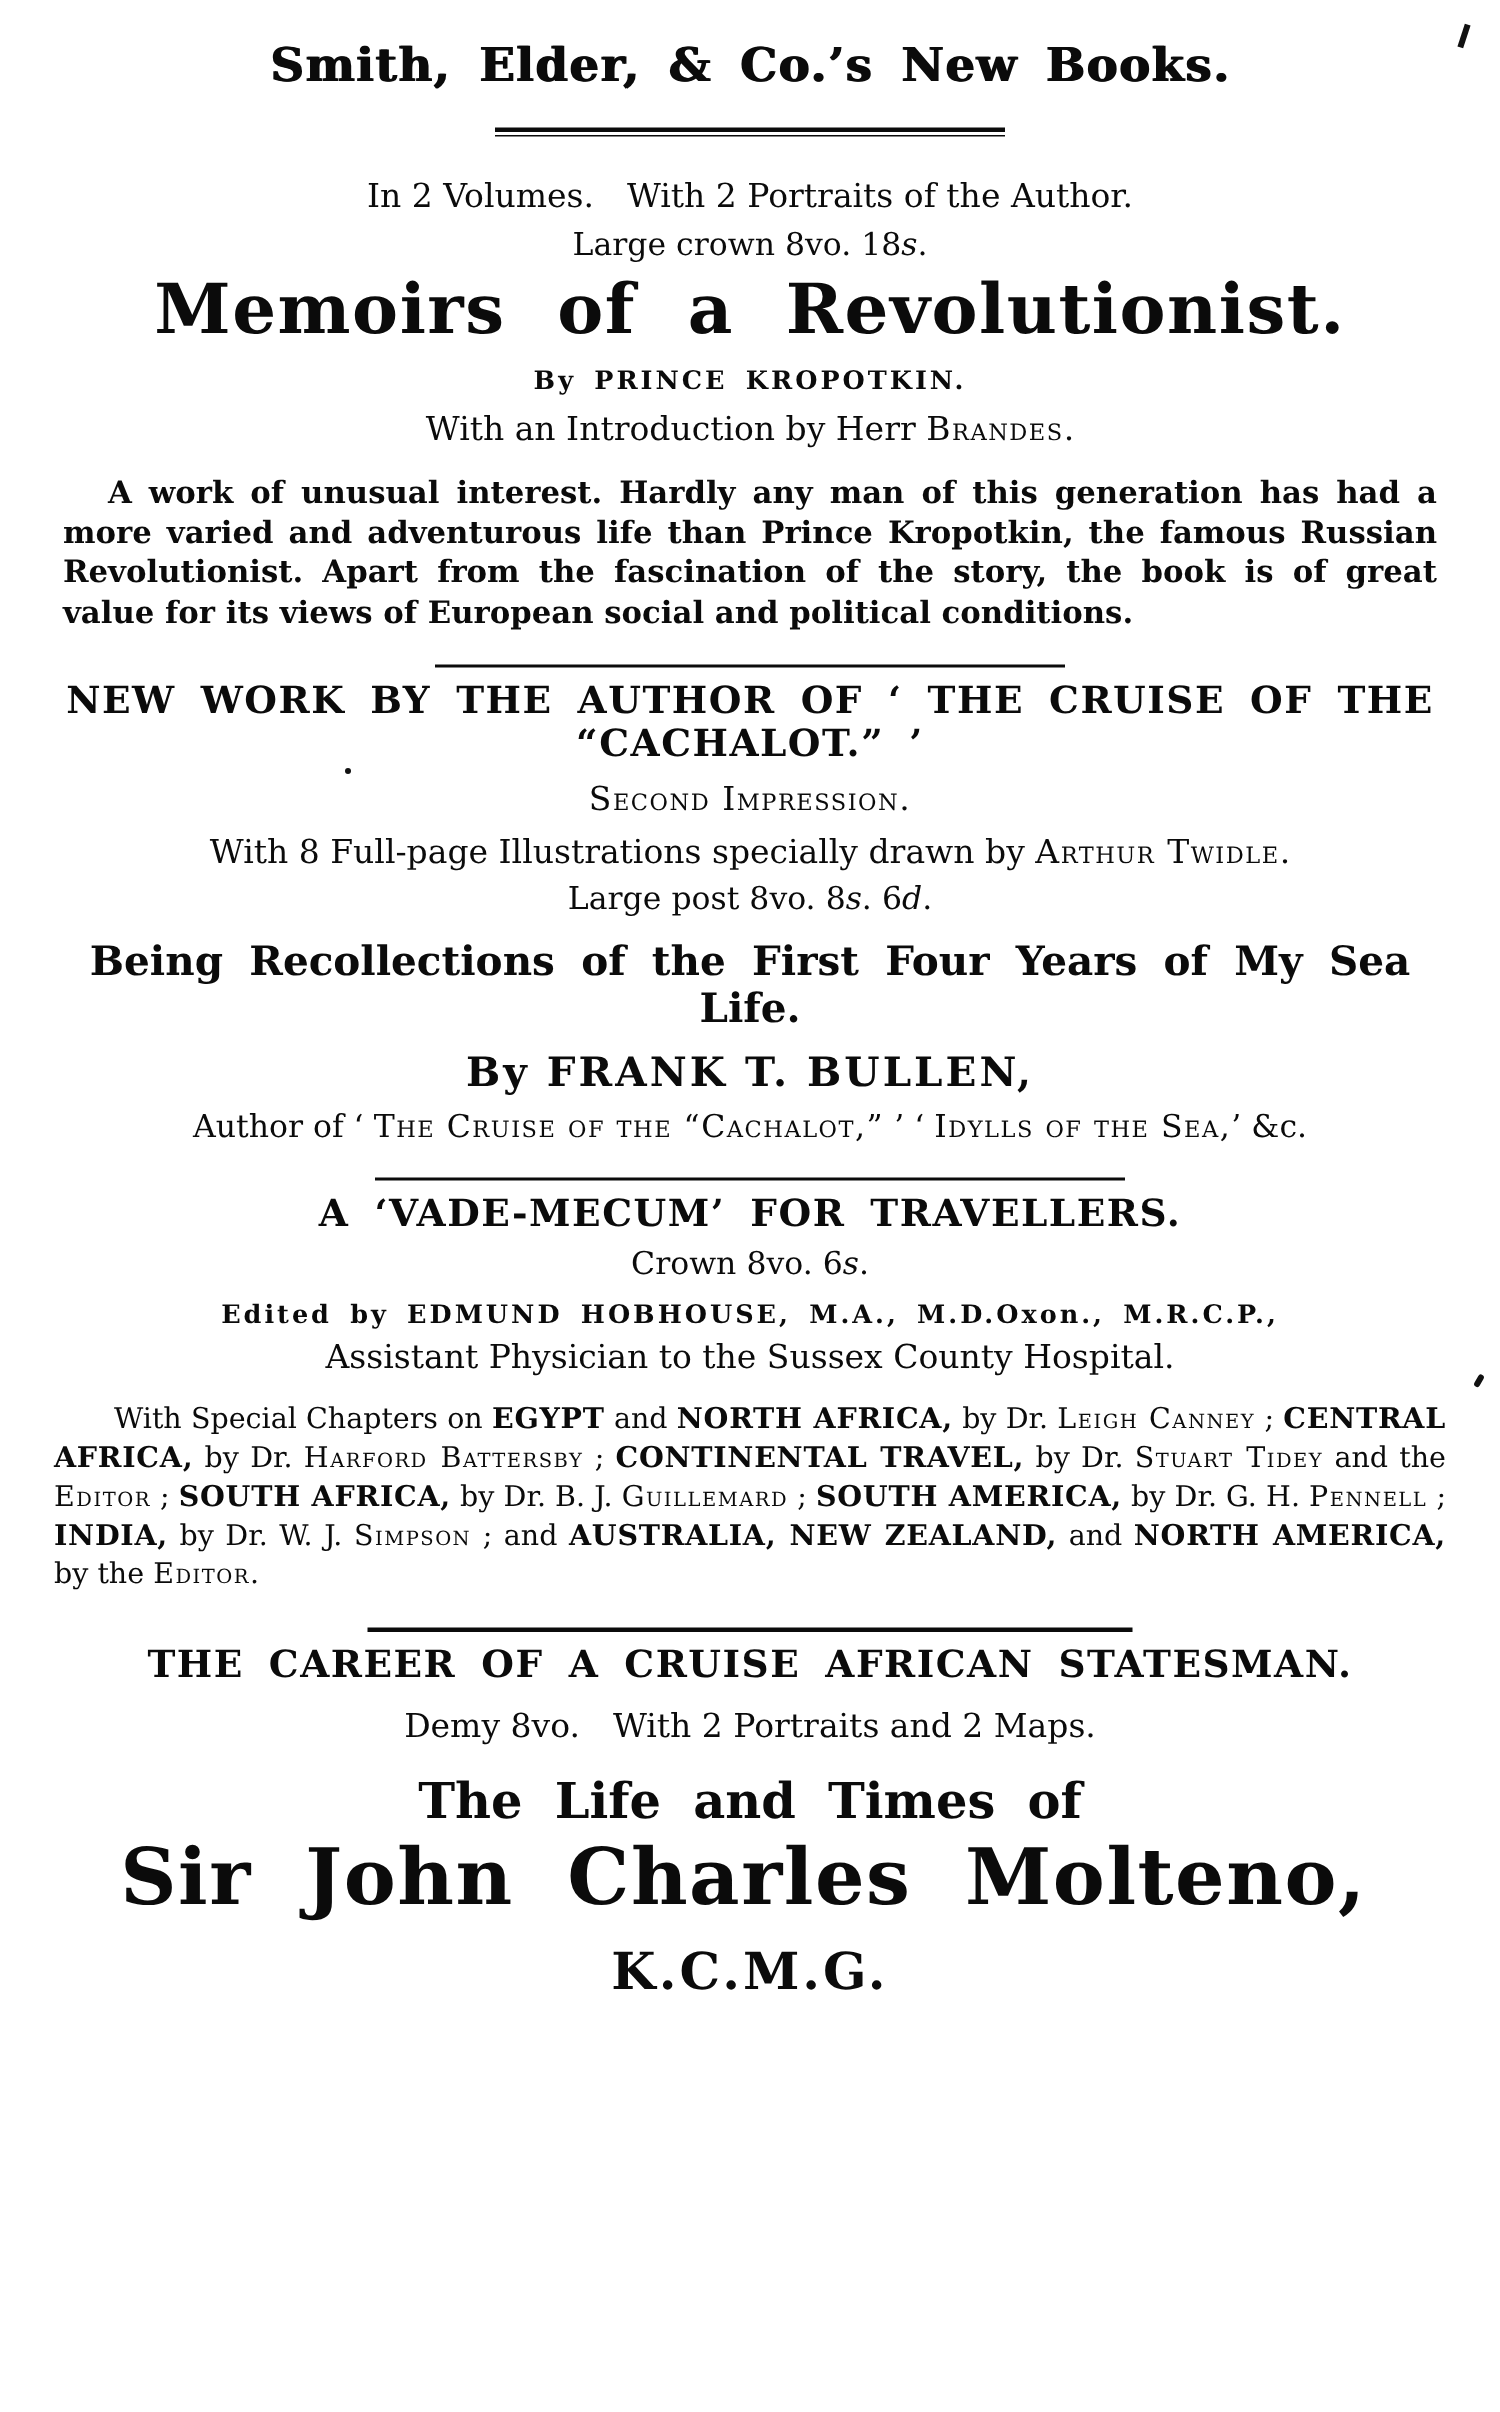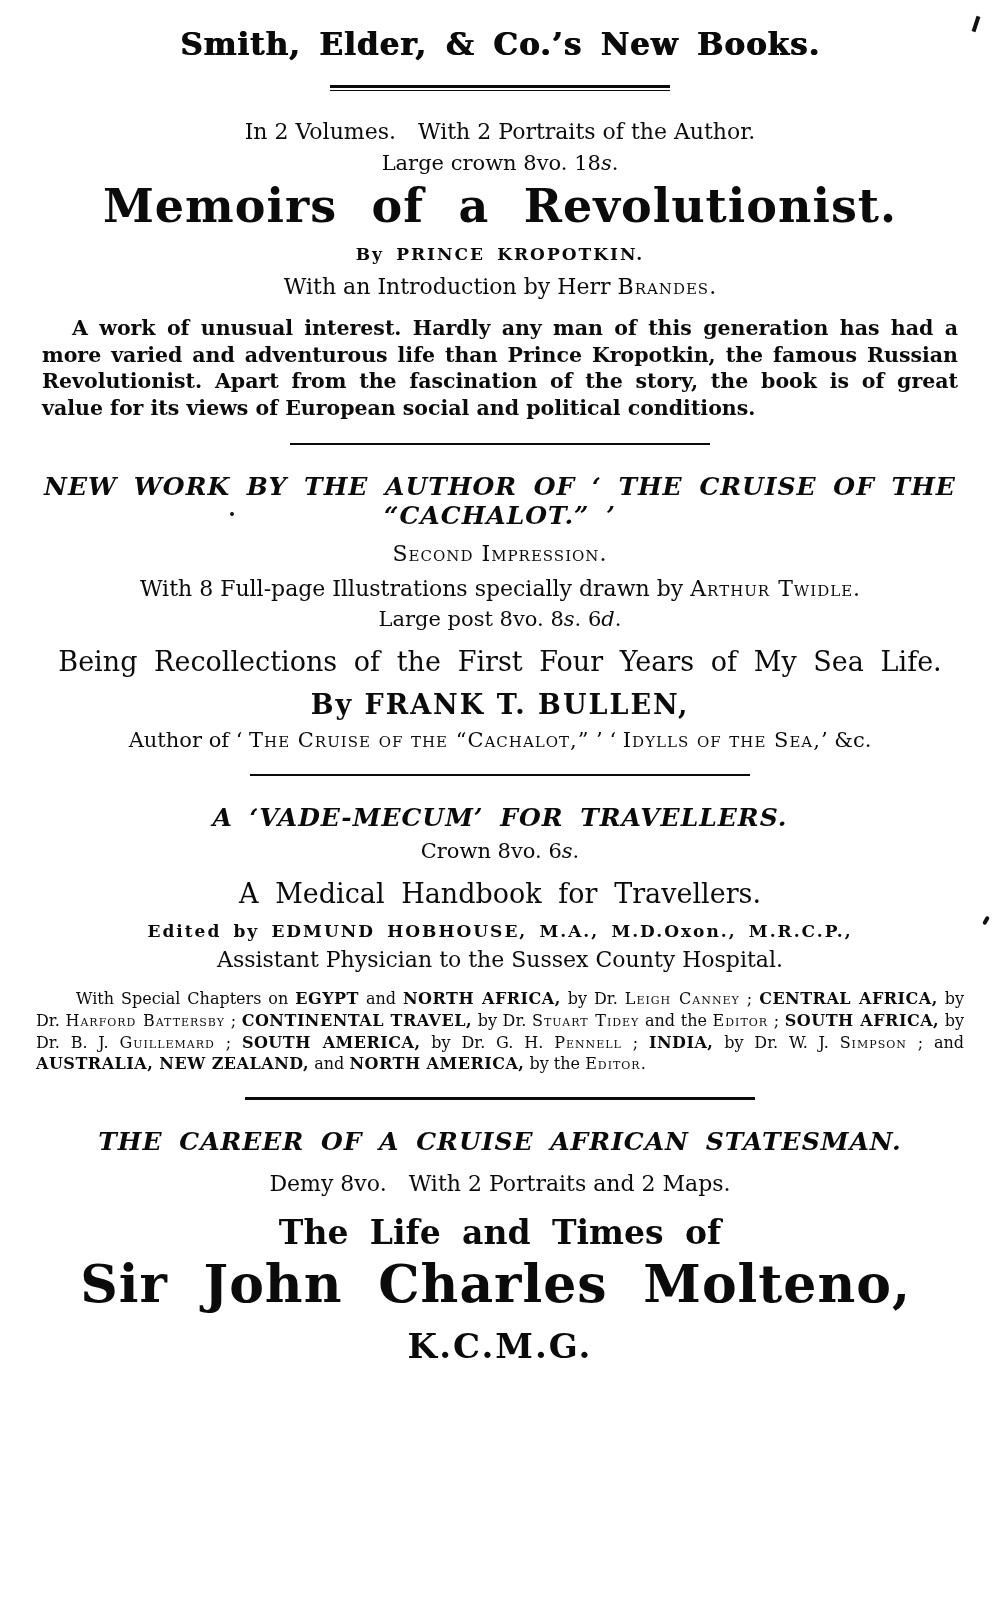--- a/index.html
+++ b/index.html
@@ -33,26 +33,26 @@
   .byline{font-size:17px;font-weight:bold;letter-spacing:2px;word-spacing:0.25em;margin:12px 0 0 0;}
   .byline-lg{font-size:27px;font-weight:bold;letter-spacing:2px;margin:12px 0 0 0;}
   .note{font-size:22px;margin:10px 0 0 0;}
   .blurb{
     font-size:20.5px;font-weight:bold;line-height:1.3;
     text-align:justify;text-indent:30px;
     margin:16px 12px 0 12px;
   }
   .ad-heading{
     font-size:25px;font-weight:bold;letter-spacing:1px;word-spacing:0.28em;
-    margin:28px 0 0 0;line-height:1.15;font-style:italic;
+    margin:8px 0 0 0;line-height:1.15;
   }
-  .subtitle-bold{font-size:27px;font-weight:normal;word-spacing:0.3em;margin:14px 0 0 0;}
+  .subtitle-bold{font-size:27px;font-weight:bold;word-spacing:0.3em;margin:14px 0 0 0;}
   .author-line{font-size:21px;margin:8px 0 0 0;}
   .chapters{
-    font-size:16px;line-height:1.36;text-align:justify;text-indent:40px;
+    font-size:19px;line-height:1.36;text-align:justify;text-indent:40px;
     margin:16px 6px 0 6px;
   }
   .pretitle{font-size:33px;font-weight:bold;word-spacing:0.3em;margin:16px 0 0 0;}
   .title-molteno{font-size:52px;margin:4px 0 0 0;word-spacing:0.32em;}
   .title-molteno .suffix{font-size:34px;letter-spacing:2px;font-weight:bold;}
   
   .seg-b{font-weight:bold;letter-spacing:0.5px;}
   .seg-sc{font-variant:small-caps;letter-spacing:1px;}
   .seg-i{font-style:italic;}
   
@@ -88,21 +88,20 @@
     <p class="subtitle-bold">Being Recollections of the First Four Years of My Sea Life.</p>
     <p class="byline-lg">By FRANK T. BULLEN,</p>
     <p class="author-line"><span>Author of ‘ </span><span class="seg-sc">The Cruise of the “Cachalot,”</span><span> ’ ‘ </span><span class="seg-sc">Idylls of the Sea,</span><span>’ &amp;c.</span></p>
   </section>
 
   <hr class="rule rule-2">
 
   <section>
     <p class="ad-heading">A ‘VADE-MECUM’ FOR TRAVELLERS.</p>
     <p class="kicker-sm"><span>Crown 8vo. 6</span><span class="seg-i">s</span><span>.</span></p>
-    <p class="subtitle-bold">A Medical Handbook for Travellers.</p>
     <p class="byline">Edited by EDMUND HOBHOUSE, M.A., M.D.Oxon., M.R.C.P.,</p>
     <p class="note" style="margin-top:6px;">Assistant Physician to the Sussex County Hospital.</p>
     <p class="chapters"><span>With Special Chapters on </span><span class="seg-b">EGYPT</span><span> and </span><span class="seg-b">NORTH AFRICA,</span><span> by Dr. </span><span class="seg-sc">Leigh Canney</span><span> ; </span><span class="seg-b">CENTRAL AFRICA,</span><span> by Dr. </span><span class="seg-sc">Harford Battersby</span><span> ; </span><span class="seg-b">CONTINENTAL TRAVEL,</span><span> by Dr. </span><span class="seg-sc">Stuart Tidey</span><span> and the </span><span class="seg-sc">Editor</span><span> ; </span><span class="seg-b">SOUTH AFRICA,</span><span> by Dr. B. J. </span><span class="seg-sc">Guillemard</span><span> ; </span><span class="seg-b">SOUTH AMERICA,</span><span> by Dr. G. H. </span><span class="seg-sc">Pennell</span><span> ; </span><span class="seg-b">INDIA,</span><span> by Dr. W. J. </span><span class="seg-sc">Simpson</span><span> ; and </span><span class="seg-b">AUSTRALIA, NEW ZEALAND,</span><span> and </span><span class="seg-b">NORTH AMERICA,</span><span> by the </span><span class="seg-sc">Editor</span><span>.</span></p>
   </section>
 
   <hr class="rule rule-3">
 
   <section>
     <p class="ad-heading">THE CAREER OF A CRUISE AFRICAN STATESMAN.</p>
     <p class="kicker" style="margin-top:14px;">Demy 8vo.  With 2 Portraits and 2 Maps.</p>

